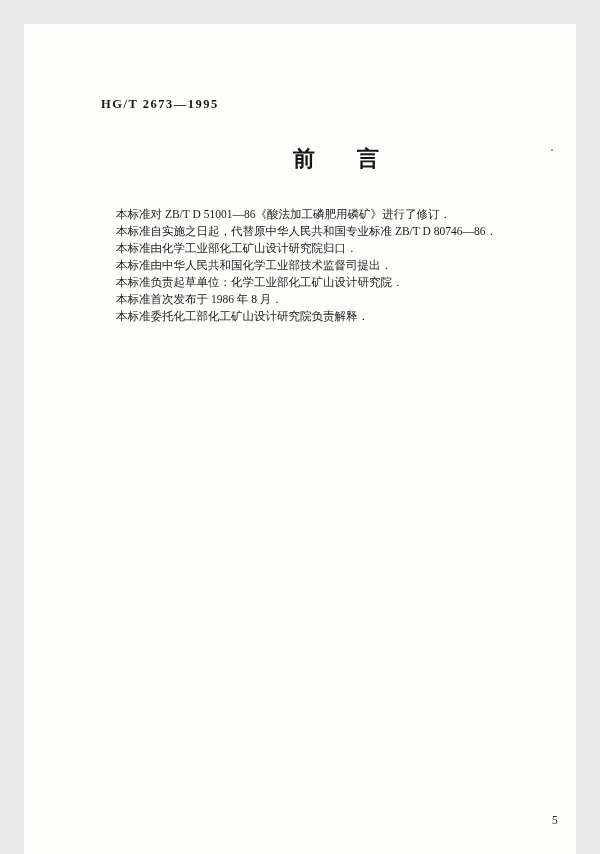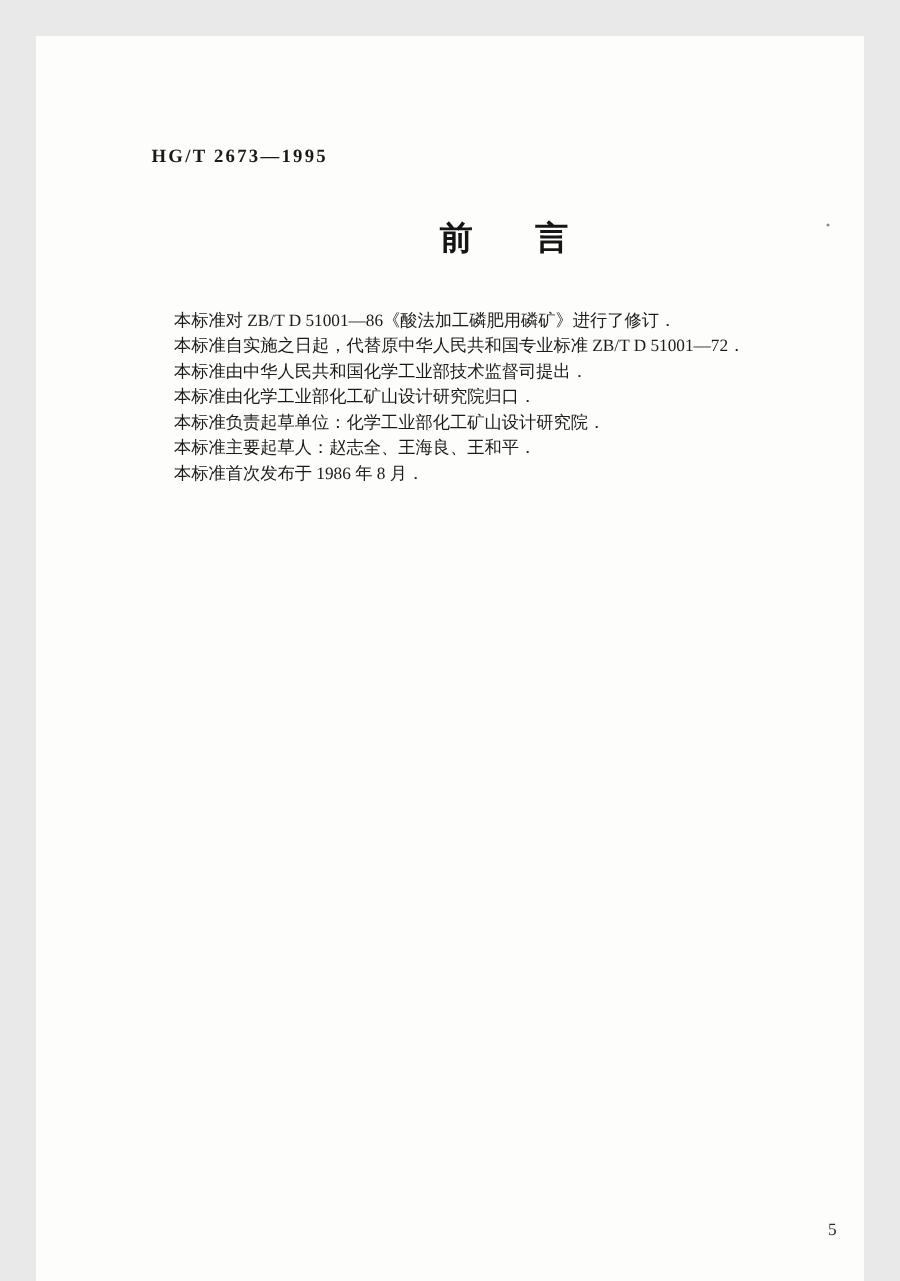--- a/index.html
+++ b/index.html
@@ -93,26 +93,26 @@
 <body>
 
 <div class="paper">
 
   <div class="doc-code">HG/T 2673—1995</div>
 
   <h1 class="doc-title">前　言</h1>
 
   <div class="foreword">
     <p>本标准对 ZB/T D 51001—86《酸法加工磷肥用磷矿》进行了修订．</p>
-    <p>本标准自实施之日起，代替原中华人民共和国专业标准 ZB/T D 51001—72．</p>
+    <p>本标准自实施之日起，代替原中华人民共和国专业标准 ZB/T D 80746—86．</p>
+    <p>本标准由化学工业部化工矿山设计研究院归口．</p>
     <p>本标准由中华人民共和国化学工业部技术监督司提出．</p>
-    <p>本标准由化学工业部化工矿山设计研究院归口．</p>
     <p>本标准负责起草单位：化学工业部化工矿山设计研究院．</p>
-    <p>本标准主要起草人：赵志全、王海良、王和平．</p>
     <p>本标准首次发布于 1986 年 8 月．</p>
+    <p>本标准委托化工部化工矿山设计研究院负责解释．</p>
   </div>
 
   <div class="page-number">5</div>
 
   <div class="speck-a"></div>
   <div class="speck-b"></div>
 
 </div>
 
 </body></html>

